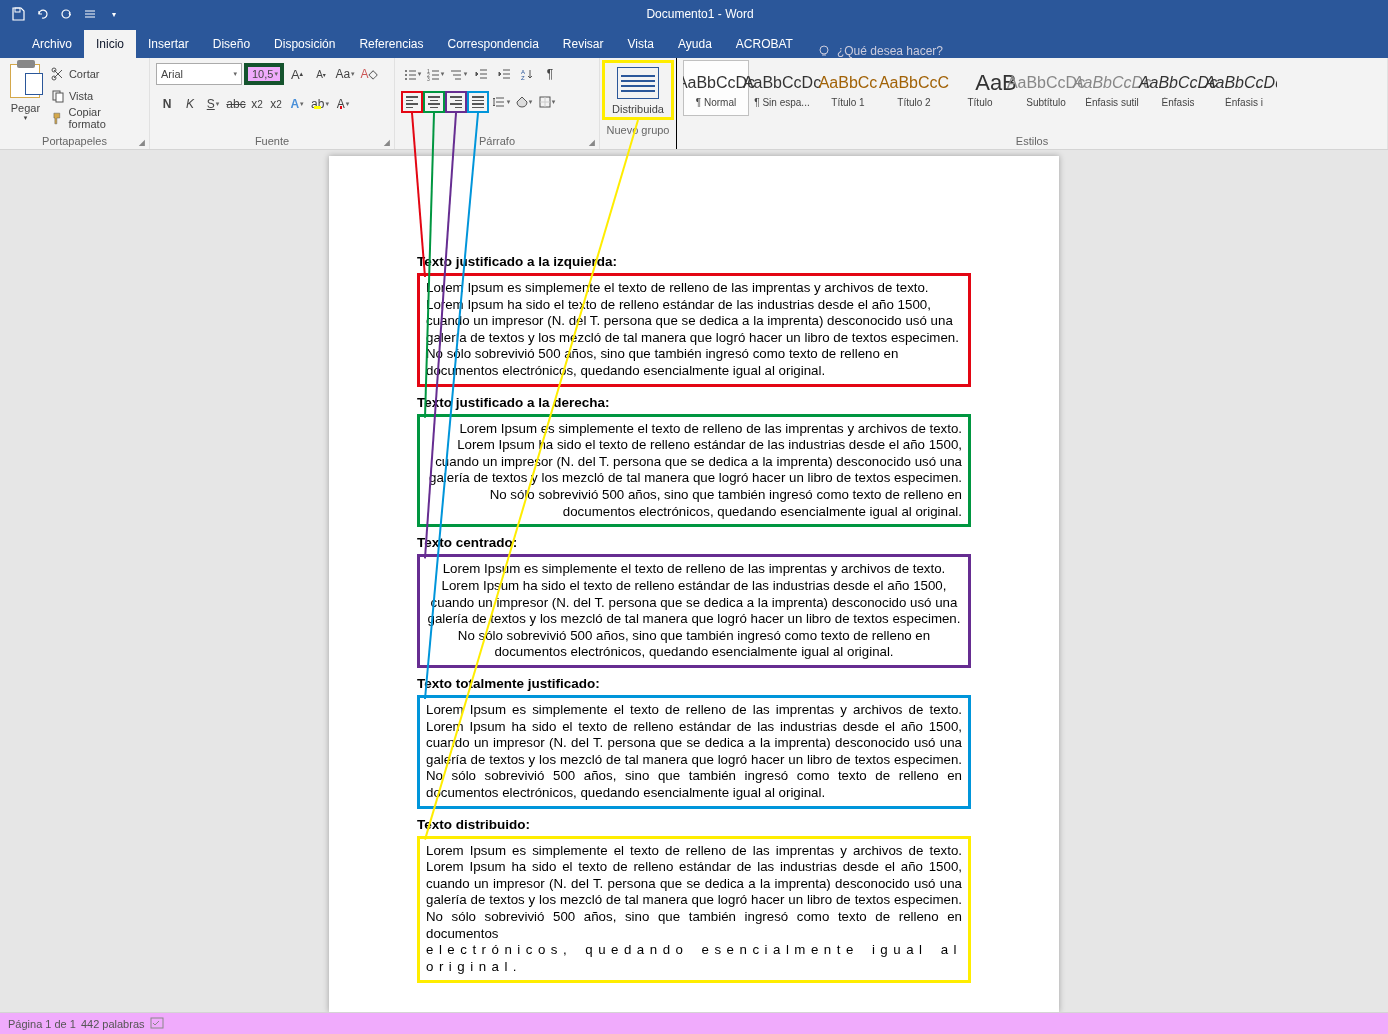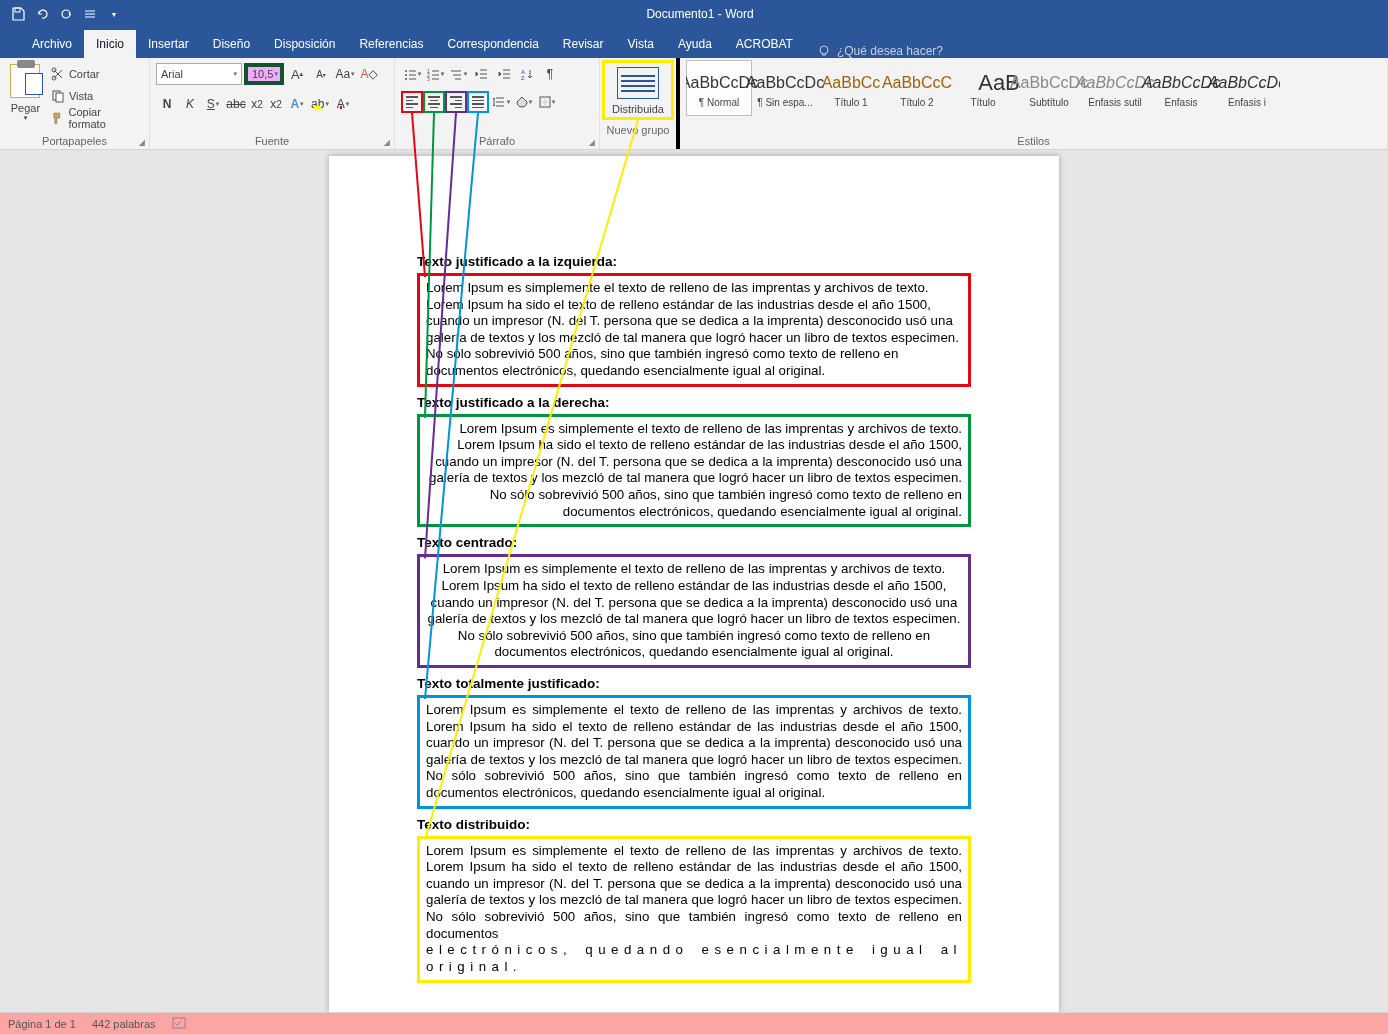--- a/index.html
+++ b/index.html
@@ -69,21 +69,21 @@
 
 .doc-heading { font-weight: bold; font-size: 13.5px; margin-bottom: 4px; margin-top: 8px; font-family: Arial; color: #000; }
 .doc-block { border: 3px solid; padding: 4px 6px; font-size: 13.3px; line-height: 1.25; font-family: Arial; color: #000; }
 .blk-left { text-align: left; border-color: #e30613; }
 .blk-right { text-align: right; border-color: #009640; }
 .blk-center { text-align: center; border-color: #662d91; }
 .blk-just { text-align: justify; border-color: #0095da; }
 .blk-dist { text-align: justify; text-align-last: justify; border-color: #ffed00; }
 .blk-dist .lastline { letter-spacing: 5.5px; display: block; text-align-last: justify; }
 
-.statusbar { position: absolute; bottom: 0; left: 0; right: 0; height: 22px; background: #fca5a5; border-top: 1px solid #d4d4d4; display: flex; align-items: center; font-size: 11px; color: #555; padding: 0 8px; gap: 16px; }
+.statusbar { position: absolute; bottom: 0; left: 0; right: 0; height: 22px; background: #f0abfc; border-top: 1px solid #d4d4d4; display: flex; align-items: center; font-size: 11px; color: #555; padding: 0 8px; gap: 5px; }
 
 svg.connector { position: absolute; top: 0; left: 0; pointer-events: none; z-index: 10; }
 </style>
 </head>
 <body>
 
 <div class="titlebar">
   <div class="qat">
     <div class="qat-item">
       <svg width="14" height="14" viewBox="0 0 14 14">
@@ -318,21 +318,21 @@
               <path d="M1 6h10M6 1v10" stroke="#ccc"></path>
             </svg>
             <span class="dd-caret">▾</span>
           </div>
       </div>
     </div>
     <div class="group-label">Párrafo</div>
     <div class="group-launcher">◢</div>
   </div>
 
-  <div style="display:flex;flex-direction:column;border-right:4px solid #000000;">
+  <div style="display:flex;flex-direction:column;border-right:1px solid #000000;">
     <div class="nuevo-group" id="dist-btn">
       <div class="dist-icon">
         <div class="dist-arrow"></div>
         <div class="dist-line"></div>
           <div class="dist-line"></div>
           <div class="dist-line"></div>
       </div>
       <div style="font-size:11px;margin-top:4px;">Distribuida</div>
     </div>
     <div class="group-label" style="position:relative;">Nuevo grupo</div>

